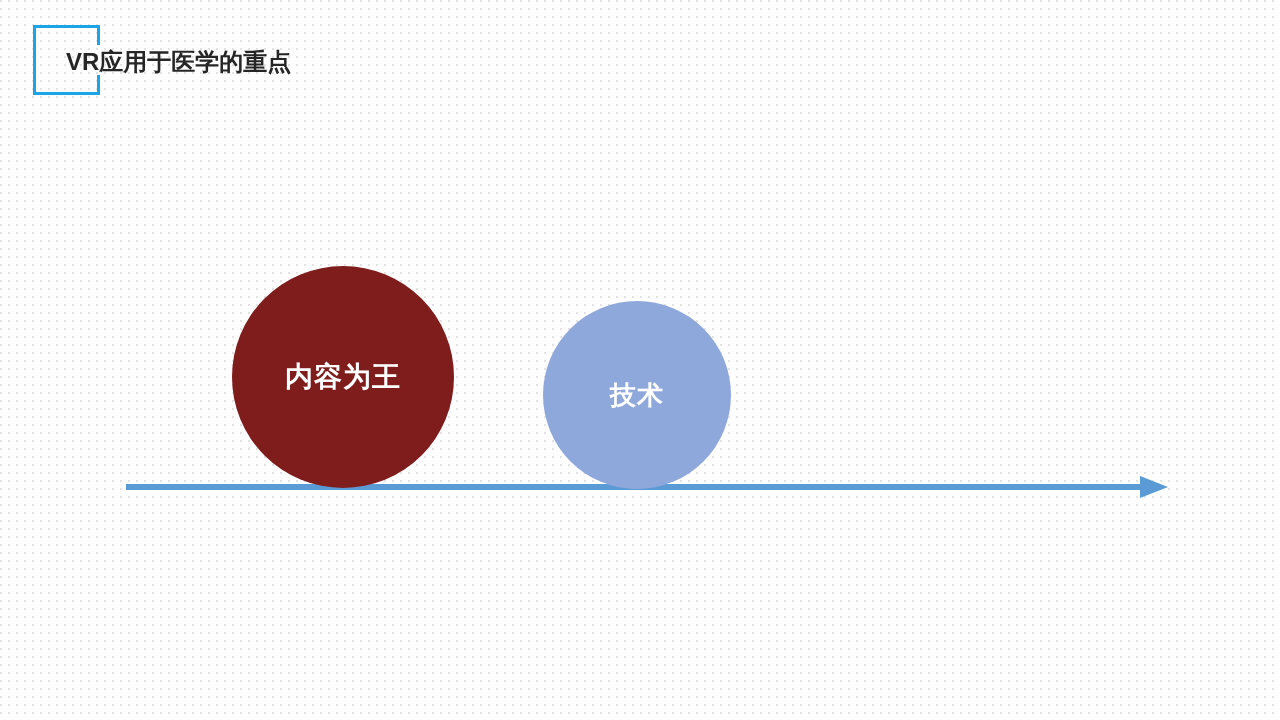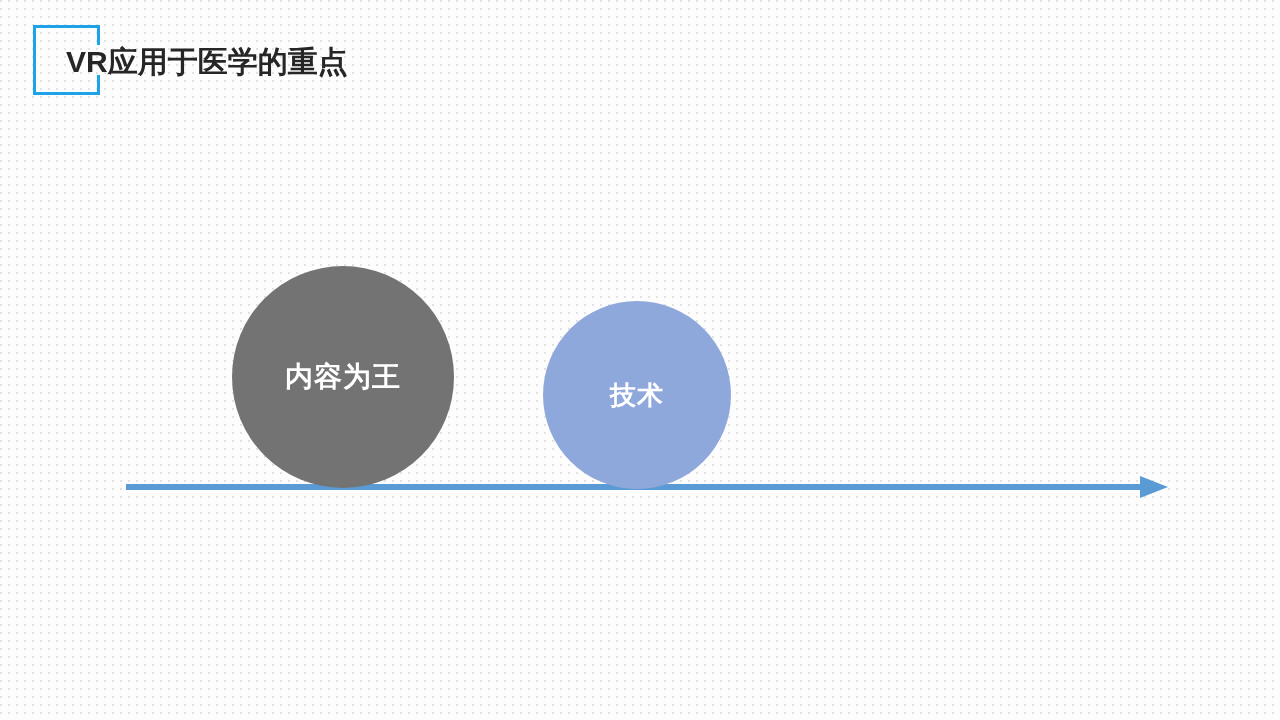--- a/index.html
+++ b/index.html
@@ -53,21 +53,21 @@
   #title-bracket .s-top    { left:0;   top:0;    width:67px; height:3px; }
   
   #title-bracket .s-bottom { left:0;   bottom:0; width:67px; height:3px; }
   
   #title-bracket .s-right-top    { right:0; top:0;    width:3px; height:20px; }
   #title-bracket .s-right-bottom { right:0; bottom:0; width:3px; height:20px; }
 
   #slide-title {
     position:absolute;
     left:66px; top:40px;
-    font-size:30px;
+    font-size:24px;
     font-weight:bold;
     color:#262626;
     letter-spacing:0px;
     white-space:nowrap;
     line-height:44px;
   }
 
   
   #timeline-arrow {
     position:absolute;
@@ -139,21 +139,21 @@
 
   <div id="timeline-arrow">
     <svg width="1046" height="36" viewBox="0 0 1046 36">
       <rect x="0" y="14" width="1020" height="6" fill="#5B9BD5"></rect>
       <polygon points="1014,6 1042,17 1014,28" fill="#5B9BD5"></polygon>
     </svg>
   </div>
 
   <div id="circle-group">
 
-    <div class="bubble" id="bubble-1" style="background-color: #737373;">
+    <div class="bubble" id="bubble-1" style="background-color: #7f1d1d;">
       <span class="bubble-label" style="color: rgb(255, 255, 255);">内容为王</span>
     </div>
 
     <div class="bubble" id="bubble-2" style="background-color: rgb(143, 168, 220);">
       <span class="bubble-label" style="color: rgb(255, 255, 255);">技术</span>
     </div>
 
 
   </div>
 

